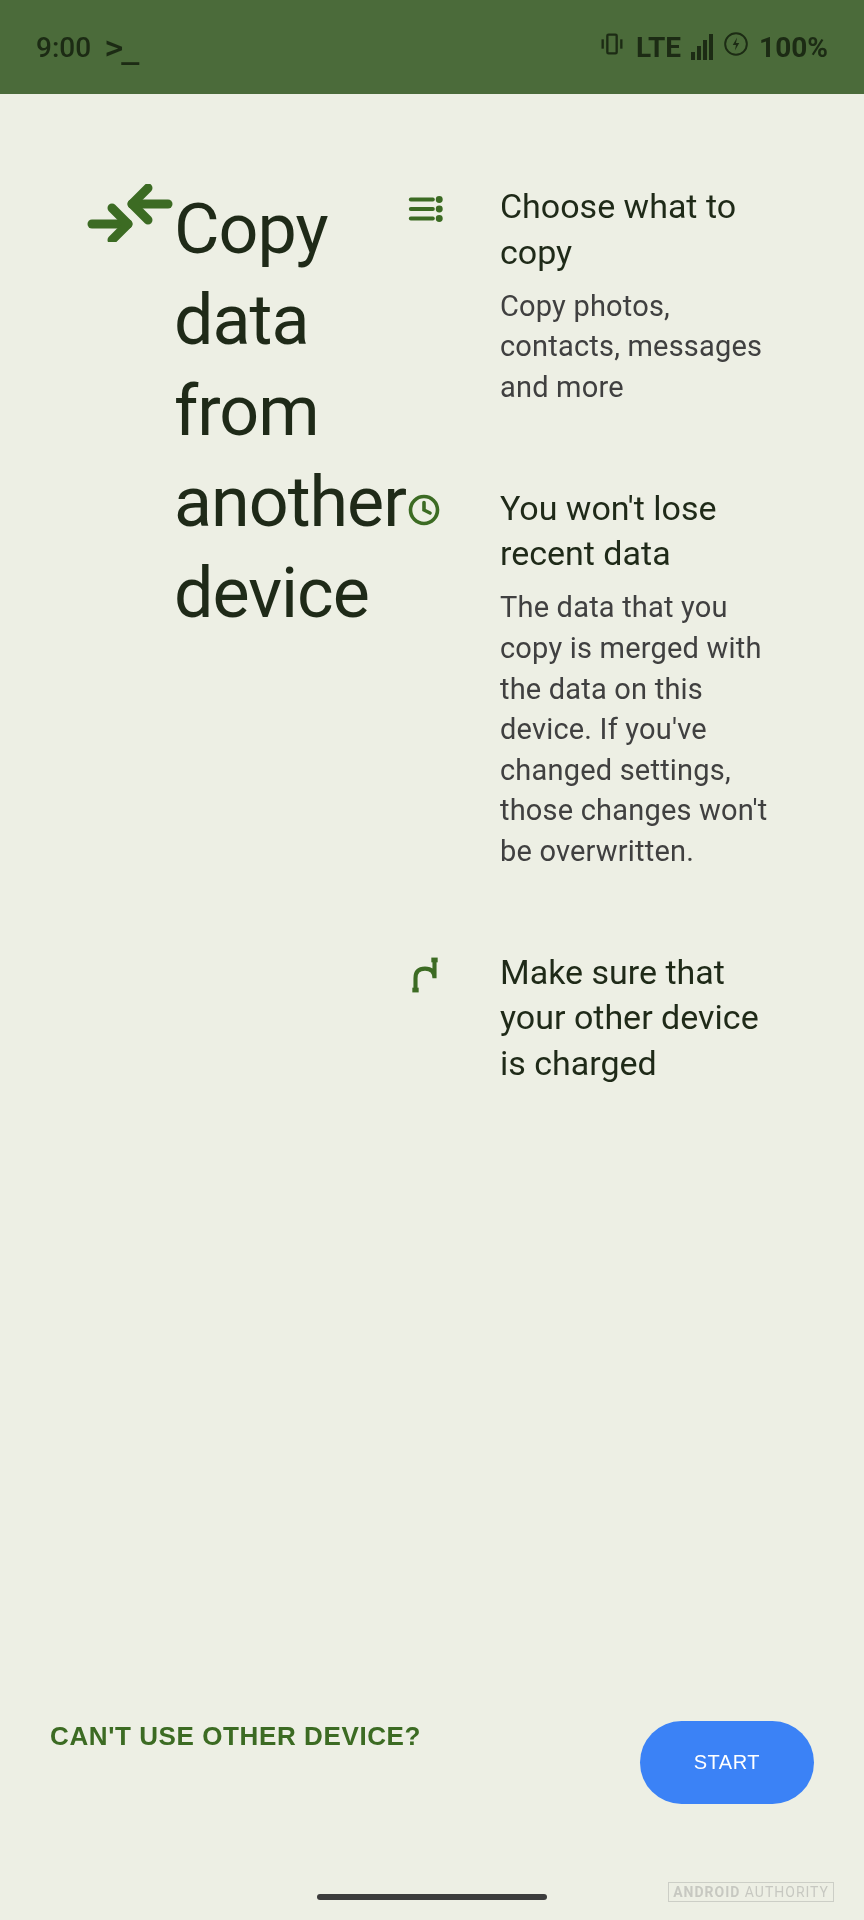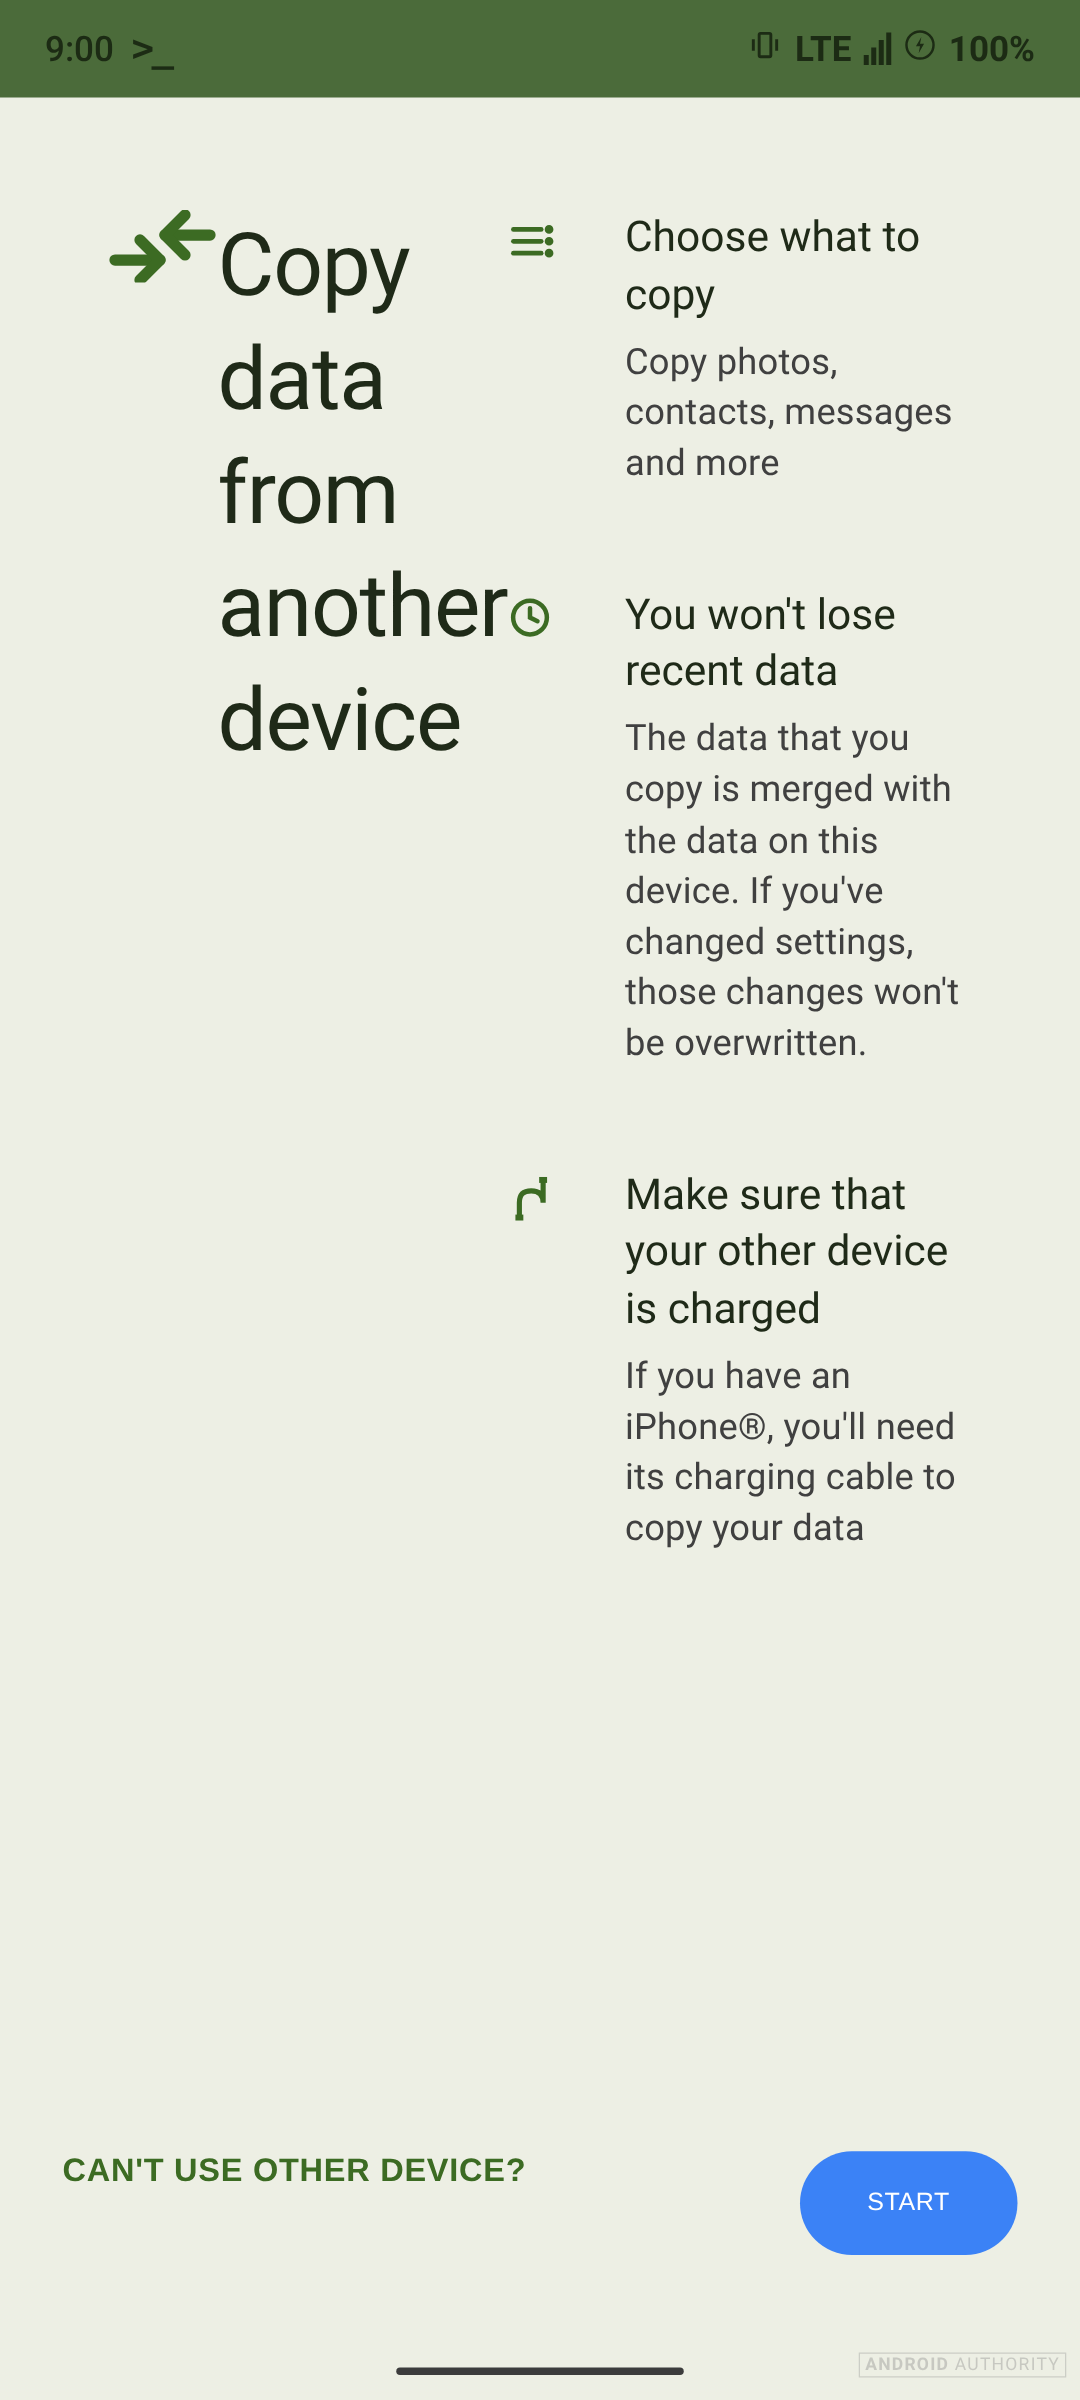--- a/index.html
+++ b/index.html
@@ -4,21 +4,21 @@
   <style>
     * { box-sizing: border-box; margin: 0; padding: 0; }
     html, body { width: 864px; height: 1920px; overflow: hidden; }
     body {
       font-family: 'Roboto', 'Segoe UI', Arial, sans-serif;
       background: #edefe4;
       display: flex;
       flex-direction: column;
     }
     .status-bar {
-      height: 78px;
+      height: 94px;
       background: #4b6b3a;
       display: flex;
       align-items: center;
       justify-content: space-between;
       padding: 0 36px;
       color: #1c2b14;
       font-size: 28px;
       font-weight: 500;
     }
     .status-left { display: flex; align-items: center; gap: 14px; }
@@ -103,21 +103,21 @@
       align-self: center;
       width: 230px;
       height: 6px;
       border-radius: 3px;
       background: #3c3c3c;
       margin-bottom: 20px;
     }
     .watermark {
       position: absolute;
       bottom: 18px;
-      right: 11px;
+      right: 30px;
       font-size: 14px;
       color: rgba(128,128,128,0.35);
       letter-spacing: 1px;
       border: 1px solid rgba(128,128,128,0.3);
       padding: 1px 4px;
     }
     .watermark b { font-weight: 700; }
   </style>
 </head>
 <body>
@@ -202,21 +202,20 @@
     <div class="info-item">
       <div class="info-icon">
         <svg width="38" height="38" viewBox="0 0 24 24" fill="none" stroke="#3c6b23" stroke-width="2.6" stroke-linecap="round">
           <path d="M6 20 L6 14 Q6 8 12 8 Q18 8 18 14 L18 4"></path>
           <rect x="4" y="20" width="4" height="3" fill="#3c6b23" stroke="none"></rect>
           <rect x="16" y="1" width="4" height="3" fill="#3c6b23" stroke="none"></rect>
         </svg>
       </div>
       <div class="info-text">
         <div class="info-title">Make sure that your other device is charged</div>
-        <div class="info-desc">If you have an iPhone®, you'll need its charging cable to copy your data</div>
       </div>
     </div>
 
   </div>
 </div>
 
 <div class="footer">
   <button class="link-button">CAN'T USE OTHER DEVICE?</button>
   <button class="primary-button">START</button>
 </div>

